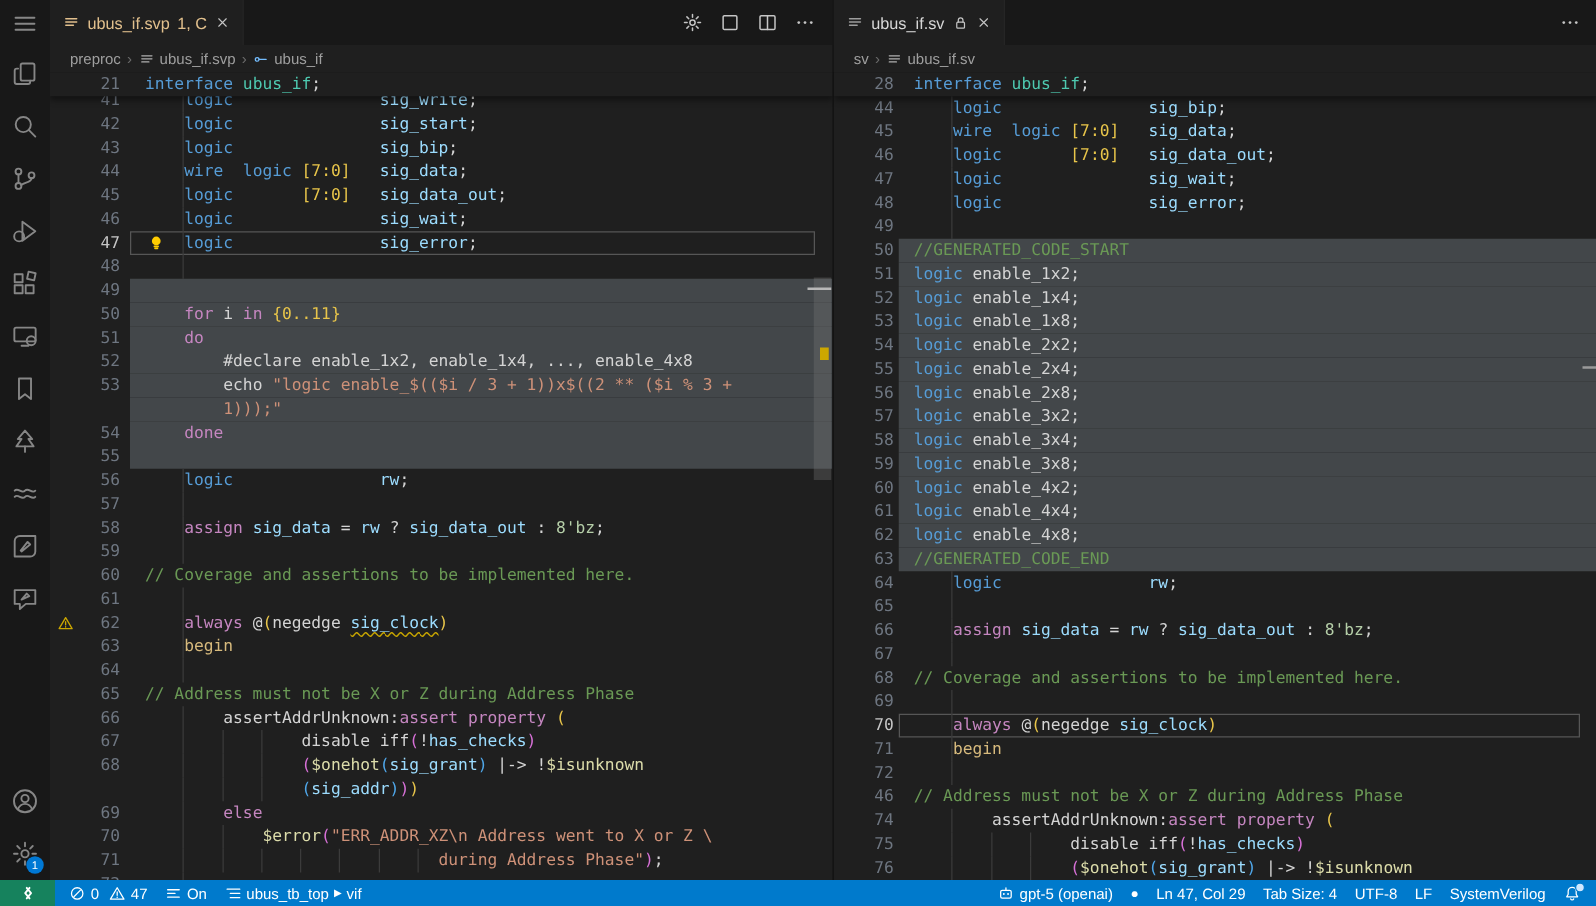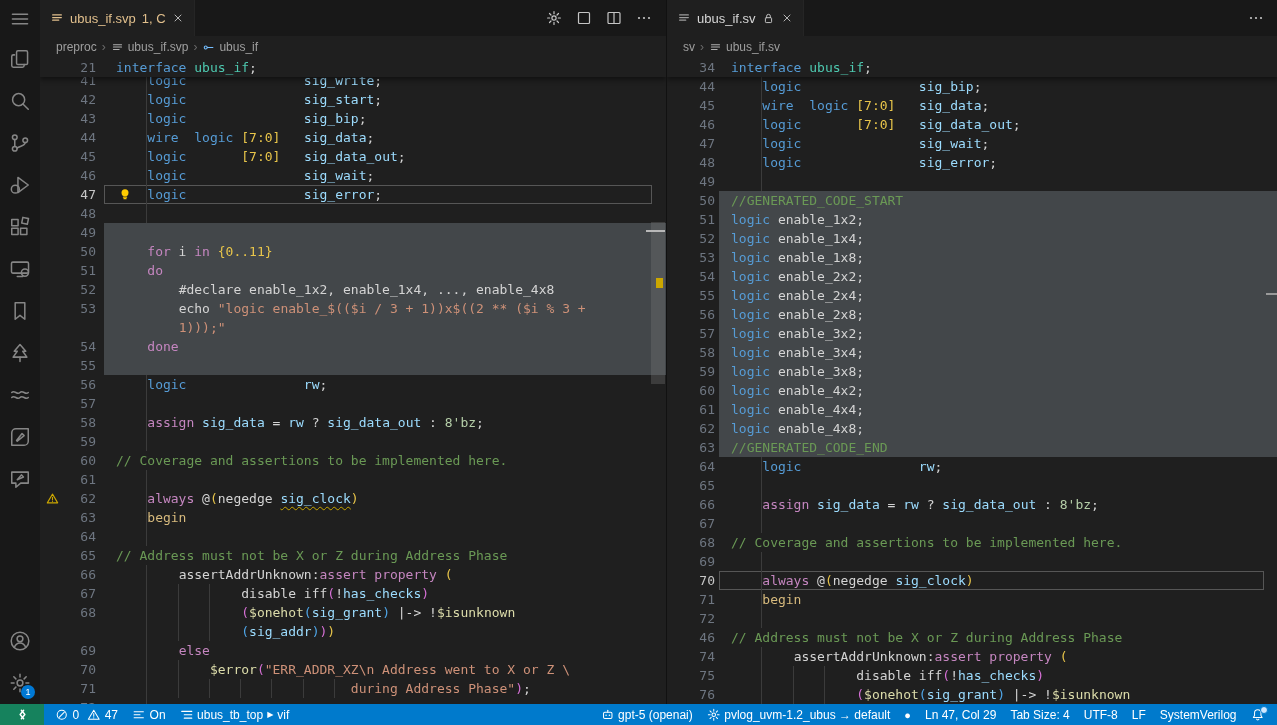--- a/index.html
+++ b/index.html
@@ -349,21 +349,21 @@
           <div class="row"><span class="glyph" style="width: 12px; display: flex; align-items: center; justify-content: center;"></span><span class="lnum" style="width: 36px;">68</span><span class="gpad" style="width: 16px;"></span><span class="code"><span class="tk-m">// Coverage and assertions to be implemented here.</span></span></div>
           <div class="row"><div class="guide" style="left: 94.25px;"></div><span class="glyph" style="width: 12px; display: flex; align-items: center; justify-content: center;"></span><span class="lnum" style="width: 36px;">69</span><span class="gpad" style="width: 16px;"></span><span class="code"></span></div>
           <div class="row cur"><div class="curbox" style="left: 52px;"></div><div class="guide" style="left: 94.25px;"></div><span class="glyph" style="width: 12px; display: flex; align-items: center; justify-content: center;"></span><span class="lnum" style="width: 36px;">70</span><span class="gpad" style="width: 16px;"></span><span class="code"><span class="tk-p">    </span><span class="tk-c">always</span><span class="tk-p"> @</span><span class="tk-g">(</span><span class="tk-p">negedge </span><span class="tk-i">sig_clock</span><span class="tk-g">)</span></span></div>
           <div class="row"><div class="guide" style="left: 94.25px;"></div><span class="glyph" style="width: 12px; display: flex; align-items: center; justify-content: center;"></span><span class="lnum" style="width: 36px;">71</span><span class="gpad" style="width: 16px;"></span><span class="code"><span class="tk-p">    </span><span class="tk-e">begin</span></span></div>
           <div class="row"><div class="guide" style="left: 94.25px;"></div><span class="glyph" style="width: 12px; display: flex; align-items: center; justify-content: center;"></span><span class="lnum" style="width: 36px;">72</span><span class="gpad" style="width: 16px;"></span><span class="code"></span></div>
           <div class="row"><span class="glyph" style="width: 12px; display: flex; align-items: center; justify-content: center;"></span><span class="lnum" style="width: 36px;">46</span><span class="gpad" style="width: 16px;"></span><span class="code"><span class="tk-m">// Address must not be X or Z during Address Phase</span></span></div>
           <div class="row"><div class="guide" style="left: 94.25px;"></div><span class="glyph" style="width: 12px; display: flex; align-items: center; justify-content: center;"></span><span class="lnum" style="width: 36px;">74</span><span class="gpad" style="width: 16px;"></span><span class="code"><span class="tk-p">        </span><span class="tk-p">assertAddrUnknown</span><span class="tk-p">:</span><span class="tk-c">assert</span><span class="tk-p"> </span><span class="tk-c">property</span><span class="tk-p"> </span><span class="tk-g">(</span></span></div>
           <div class="row"><div class="guide" style="left: 94.25px;"></div><div class="guide" style="left: 125.5px;"></div><div class="guide" style="left: 156.75px;"></div><span class="glyph" style="width: 12px; display: flex; align-items: center; justify-content: center;"></span><span class="lnum" style="width: 36px;">75</span><span class="gpad" style="width: 16px;"></span><span class="code"><span class="tk-p">                </span><span class="tk-p">disable iff</span><span class="tk-pk">(</span><span class="tk-p">!</span><span class="tk-i">has_checks</span><span class="tk-pk">)</span></span></div>
           <div class="row"><div class="guide" style="left: 94.25px;"></div><div class="guide" style="left: 125.5px;"></div><div class="guide" style="left: 156.75px;"></div><span class="glyph" style="width: 12px; display: flex; align-items: center; justify-content: center;"></span><span class="lnum" style="width: 36px;">76</span><span class="gpad" style="width: 16px;"></span><span class="code"><span class="tk-p">                </span><span class="tk-pk">(</span><span class="tk-f">$onehot</span><span class="tk-b">(</span><span class="tk-i">sig_grant</span><span class="tk-b">)</span><span class="tk-p"> |-&gt; !</span><span class="tk-f">$isunknown</span></span></div>
         </div>
-        <div class="sticky"><span class="glyph" style="width:12px"></span><span class="lnum" style="width:36px">34</span><span class="gpad" style="width:16px"></span><span class="code"><span class="tk-k">interface</span><span class="tk-p"> </span><span class="tk-t">ubus_if</span><span class="tk-p">;</span></span></div>
+        <div class="sticky"><span class="glyph" style="width:12px"></span><span class="lnum" style="width:36px">28</span><span class="gpad" style="width:16px"></span><span class="code"><span class="tk-k">interface</span><span class="tk-p"> </span><span class="tk-t">ubus_if</span><span class="tk-p">;</span></span></div>
       </div>
   </div>
 
   <div class="ov" style="left:651px;top:222px;width:14px;height:162px;background:rgba(121,121,121,.32)"></div>
   <div class="ov" style="left:646px;top:230px;width:19px;height:2px;background:#b8b8b8"></div>
   <div class="ov" style="left:656px;top:278px;width:7px;height:10px;background:#cca700"></div>
   <div class="ov" style="left:1266px;top:293px;width:11px;height:2px;background:#9a9a9a"></div>
 
   <div id="status-bar">
     <div id="remote-ind">
@@ -414,29 +414,20 @@
             <svg viewBox="0 0 16 16" width="13.5" height="13.5" fill="none" stroke="currentColor" stroke-width="1.2" stroke-linecap="round" stroke-linejoin="round">
               <rect x="3" y="5" width="10" height="7.5" rx="1.5"></rect>
               <path d="M8 2.8V5"></path>
               <circle cx="6" cy="8.6" r=".9" fill="currentColor" stroke="none"></circle>
               <circle cx="10" cy="8.6" r=".9" fill="currentColor" stroke="none"></circle>
             </svg>
           </span>
           <span>gpt-5 (openai)</span>
         </div>
         <div class="sb-item">
-          <span>
-            <svg viewBox="0 0 16 16" width="13.5" height="13.5" fill="none" stroke="currentColor" stroke-width="1.2" stroke-linecap="round" stroke-linejoin="round">
-              <circle cx="8" cy="8" r="2.1"></circle>
-              <path d="M8 1.6v2.1M8 12.3v2.1M1.6 8h2.1M12.3 8h2.1M3.5 3.5L5 5M11 11l1.5 1.5M12.5 3.5L11 5M5 11l-1.5 1.5"></path>
-            </svg>
-          </span>
-          <span>pvlog_uvm-1.2_ubus → default</span>
-        </div>
-        <div class="sb-item">
           <span class="sb-dot">●</span>
         </div>
         <div class="sb-item">
           <span>Ln 47, Col 29</span>
         </div>
         <div class="sb-item">
           <span>Tab Size: 4</span>
         </div>
         <div class="sb-item">
           <span>UTF-8</span>

